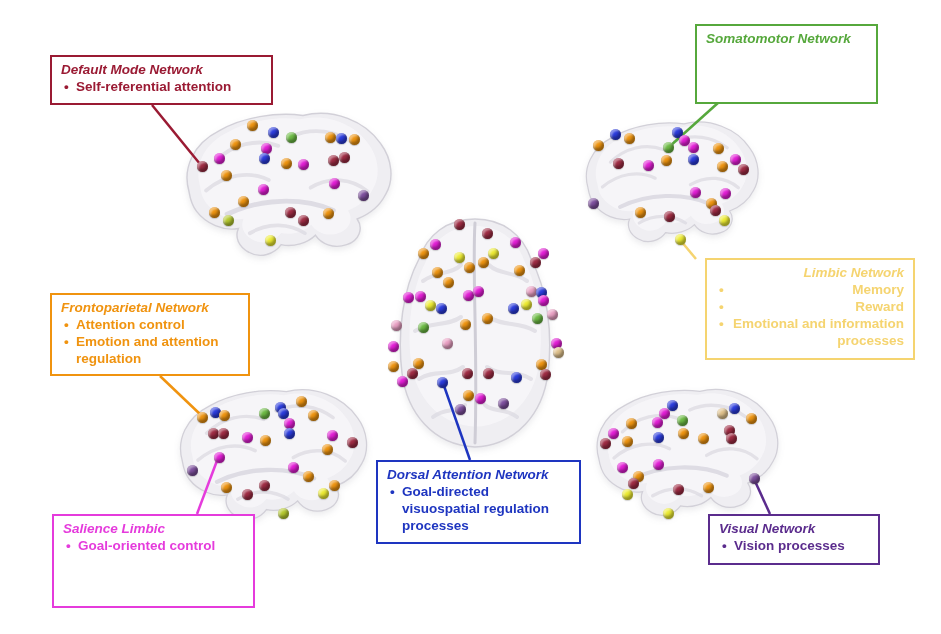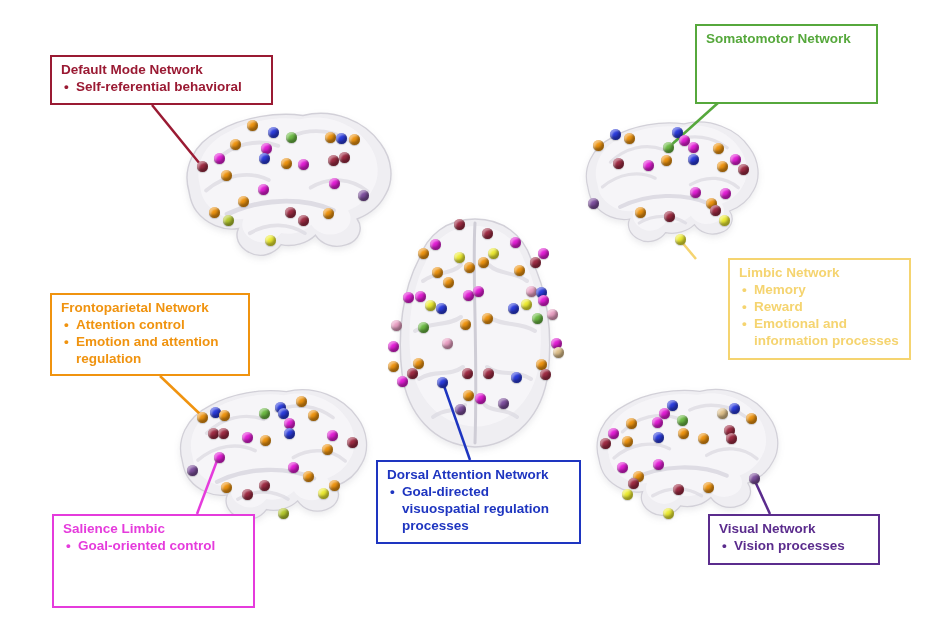--- a/index.html
+++ b/index.html
@@ -12,21 +12,21 @@
   #dots-layer{position:absolute;left:0;top:0;width:941px;height:634px;z-index:4;pointer-events:none;}
   .dot{
     position:absolute;width:11px;height:11px;border-radius:50%;
     box-shadow:inset -2px -3px 3px rgba(0,0,0,0.38), inset 2px 2px 2px rgba(255,255,255,0.45), 0 1px 1px rgba(0,0,0,0.18);
   }
   .net-box{
     position:absolute;z-index:5;box-sizing:border-box;background:#ffffff;
     border:2.5px solid #000;padding:4px 9px 4px 9px;
     font-size:13.5px;font-weight:bold;line-height:17px;
   }
-  .net-title{white-space:nowrap;}
+  .net-title{white-space:nowrap;font-style:italic;}
   .net-bullets{margin:0;padding:0;list-style:none;}
   .net-bullets li{position:relative;padding-left:15px;}
   .net-bullets li::before{content:"\2022";position:absolute;left:3px;}
 </style>
 </head>
 <body>
 
 <div id="figure">
 
   <svg class="brain" style="left:170px;top:100px;" width="228" height="162" viewBox="0 0 240 170">
@@ -257,37 +257,37 @@
       <div class="dot" style="left: 621.5px; top: 488.5px; background: rgb(237, 235, 51);"></div>
       <div class="dot" style="left: 672.5px; top: 483.5px; background: rgb(158, 43, 67);"></div>
       <div class="dot" style="left: 702.5px; top: 481.5px; background: rgb(238, 148, 16);"></div>
       <div class="dot" style="left: 662.5px; top: 507.5px; background: rgb(237, 235, 51);"></div>
       <div class="dot" style="left: 748.5px; top: 472.5px; background: rgb(125, 79, 157);"></div>
     </div>
 
   <div class="net-box" style="left: 50px; top: 55px; width: 223px; height: 50px; border-color: rgb(154, 26, 51); color: rgb(154, 26, 51);">
     <div class="net-title">Default Mode Network</div>
     <ul class="net-bullets">
-        <li>Self-referential behavioral</li>
+        <li>Self-referential attention</li>
       </ul>
   </div>
 
   <div class="net-box" style="left: 695px; top: 24px; width: 183px; height: 80px; border-color: rgb(86, 168, 60); color: rgb(86, 168, 60);">
     <div class="net-title">Somatomotor Network</div>
   </div>
 
   <div class="net-box" style="left: 50px; top: 293px; width: 200px; height: 83px; border-color: rgb(240, 147, 15); color: rgb(240, 147, 15);">
     <div class="net-title">Frontoparietal Network</div>
     <ul class="net-bullets">
         <li>Attention control</li>
         <li>Emotion and attention regulation</li>
       </ul>
   </div>
 
-  <div class="net-box" style="left: 728px; top: 258px; width: 183px; height: 102px; border-color: rgb(245, 212, 112); color: rgb(245, 212, 112);">
+  <div class="net-box" style="left: 705px; top: 258px; width: 210px; height: 102px; border-color: rgb(245, 212, 112); color: rgb(245, 212, 112); text-align: right;">
     <div class="net-title">Limbic Network</div>
     <ul class="net-bullets">
         <li>Memory</li>
         <li>Reward</li>
         <li>Emotional and information processes</li>
       </ul>
   </div>
 
   <div class="net-box" style="left: 52px; top: 514px; width: 203px; height: 94px; border-color: rgb(229, 59, 220); color: rgb(229, 59, 220);">
     <div class="net-title">Salience Limbic</div>

